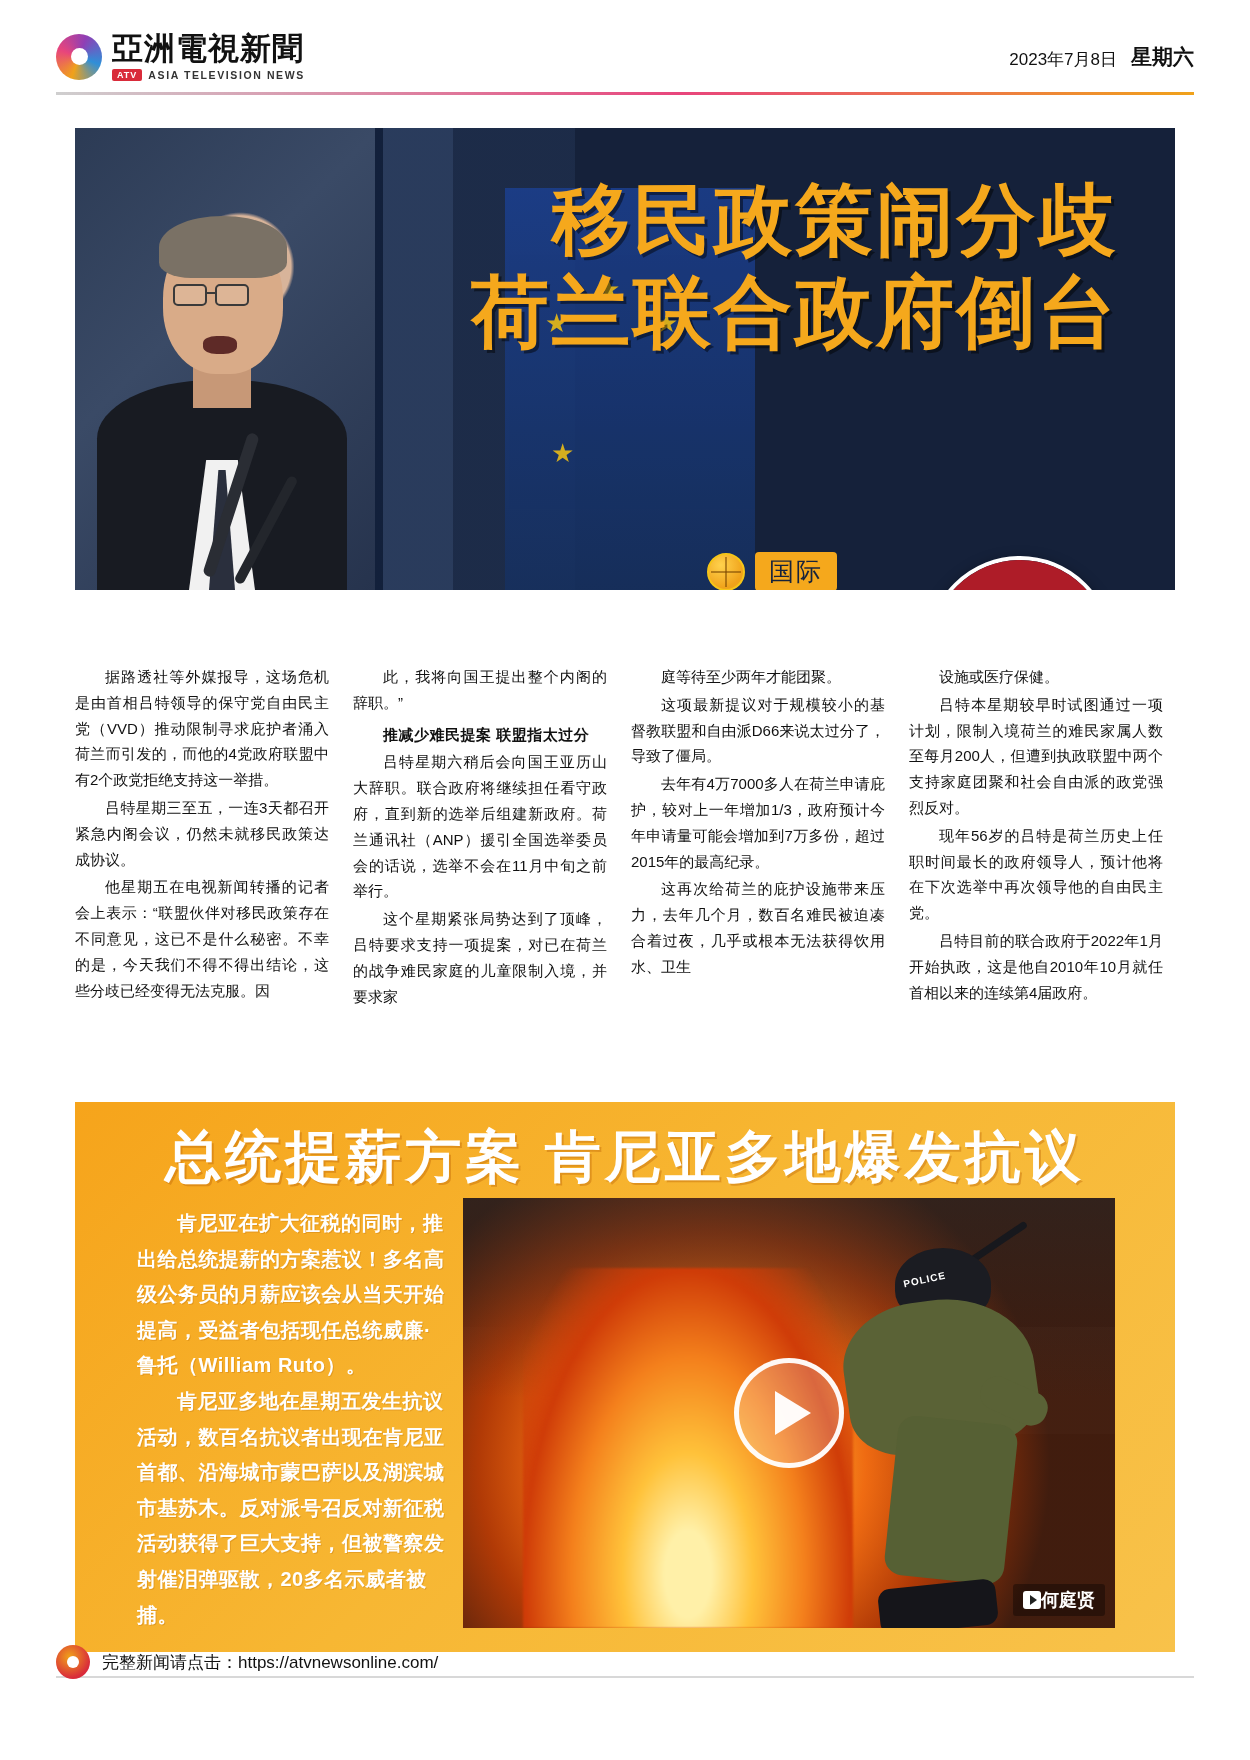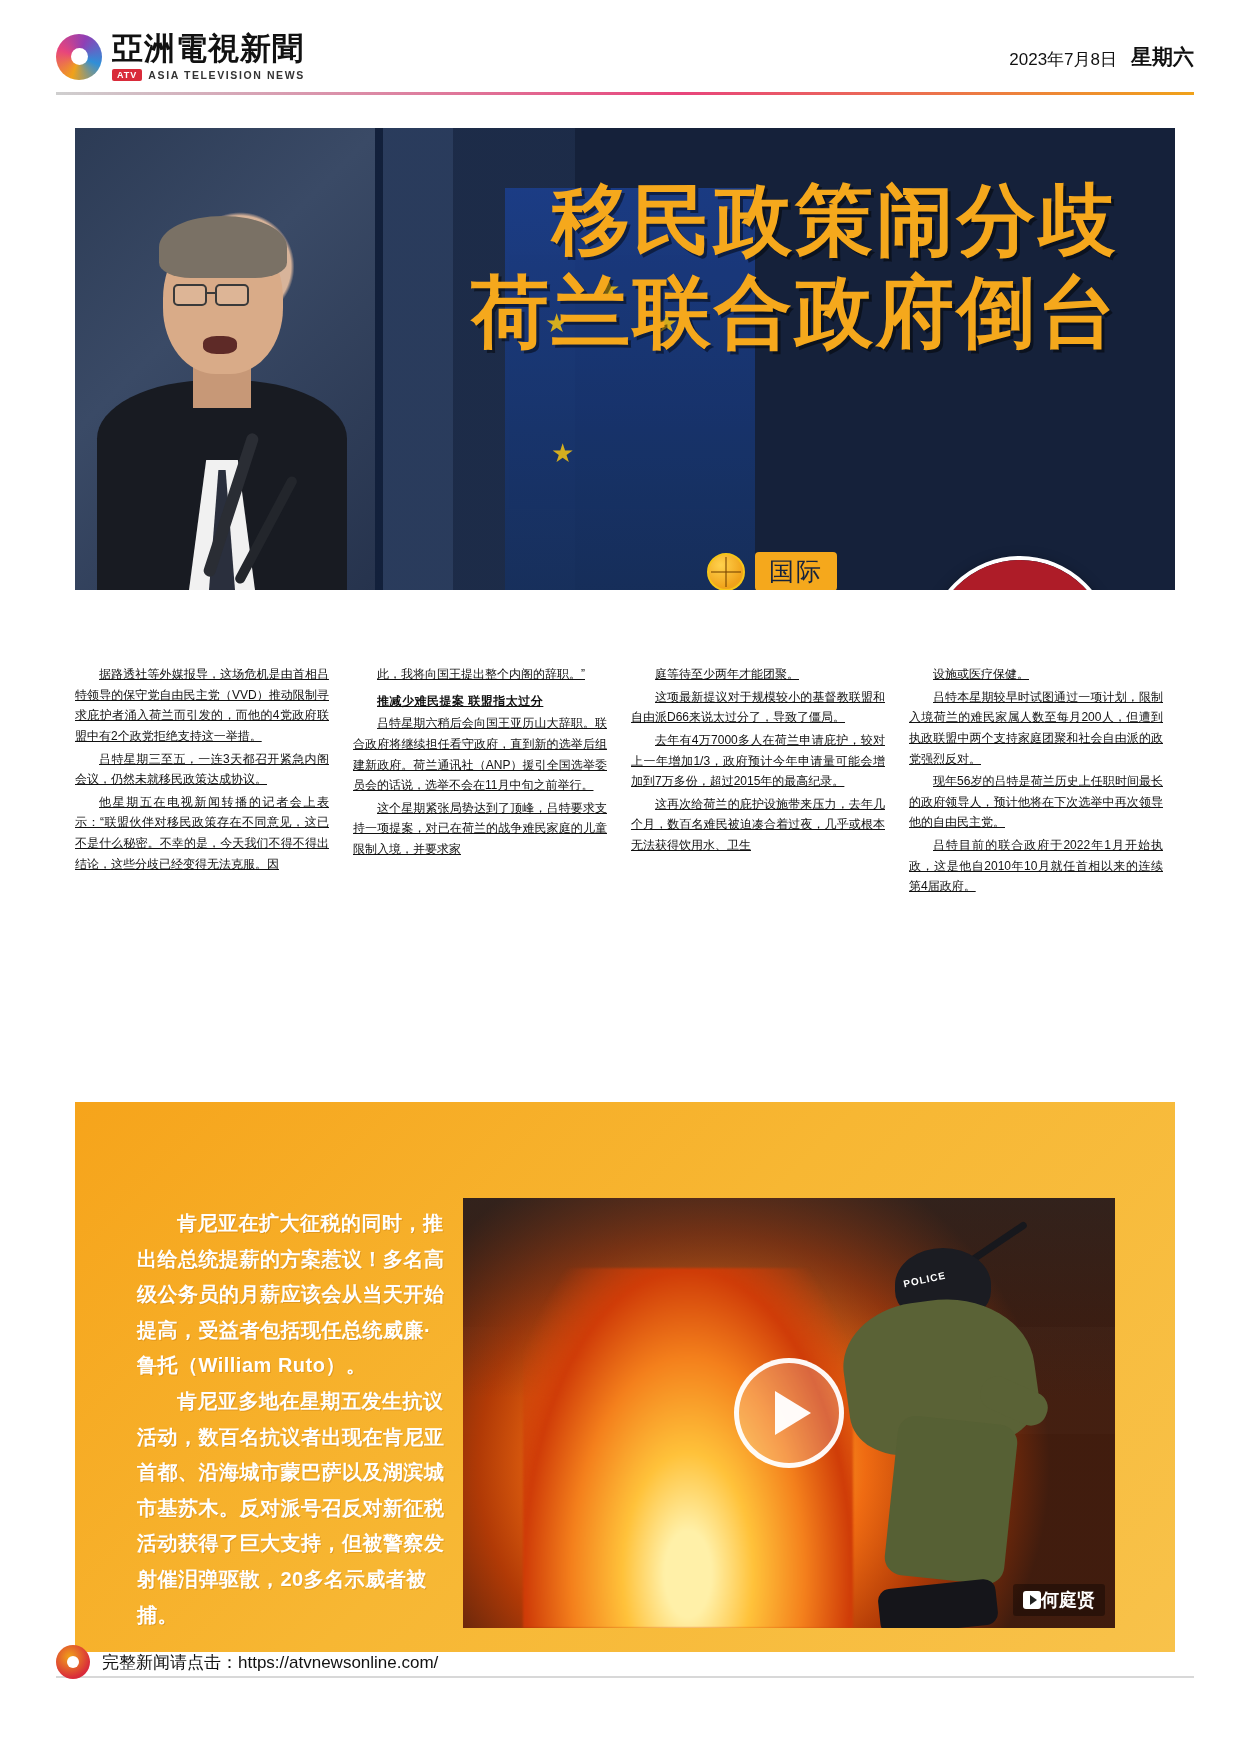--- a/index.html
+++ b/index.html
@@ -155,22 +155,22 @@
   .nl-flag div { height:33.34%; }
   .nl-r{ background:#AE1C28; }
 
   
   .cols {
     position:absolute; left:75px; top:664px; width:1100px; height:430px;
     display:flex; gap:24px;
   }
   .col { width:254px; }
   .col p {
-    font-size:12px; line-height:1.72; color:#111; text-align:justify;
-    text-indent: 2em; margin-bottom:2px;text-decoration:underline;
+    font-size:15px; line-height:1.72; color:#111; text-align:justify;
+    text-indent: 2em; margin-bottom:2px;
   }
   .subhead {
     color:#d9262e; font-weight:bold; font-size:17.5px; line-height:1.7;
     margin:6px 0 3px; text-indent:0; letter-spacing:.5px;
   }
 
   
   .story2 {
     position:absolute; left:75px; top:1102px; width:1100px; height:550px;
     background: linear-gradient(135deg,#f6a41b 0%, #f7b733 48%, #f8c24a 100%);
@@ -362,20 +362,21 @@
     </div>
     <div class="col">
       <p>设施或医疗保健。</p>
       <p>吕特本星期较早时试图通过一项计划，限制入境荷兰的难民家属人数至每月200人，但遭到执政联盟中两个支持家庭团聚和社会自由派的政党强烈反对。</p>
       <p>现年56岁的吕特是荷兰历史上任职时间最长的政府领导人，预计他将在下次选举中再次领导他的自由民主党。</p>
       <p>吕特目前的联合政府于2022年1月开始执政，这是他自2010年10月就任首相以来的连续第4届政府。</p>
     </div>
   </div>
 
   <div class="story2">
+    <div class="story2-title">总统提薪方案 肯尼亚多地爆发抗议</div>
     <div class="story2-text">
       <p>肯尼亚在扩大征税的同时，推出给总统提薪的方案惹议！多名高级公务员的月薪应该会从当天开始提高，受益者包括现任总统威廉·鲁托（William Ruto）。</p>
       <p>肯尼亚多地在星期五发生抗议活动，数百名抗议者出现在肯尼亚首都、沿海城市蒙巴萨以及湖滨城市基苏木。反对派号召反对新征税活动获得了巨大支持，但被警察发射催泪弹驱散，20多名示威者被捕。</p>
     </div>
 
     <div class="video">
       <div class="smoke"></div>
       <div class="flame"></div>
       <div class="officer">
         <div class="baton"></div>

